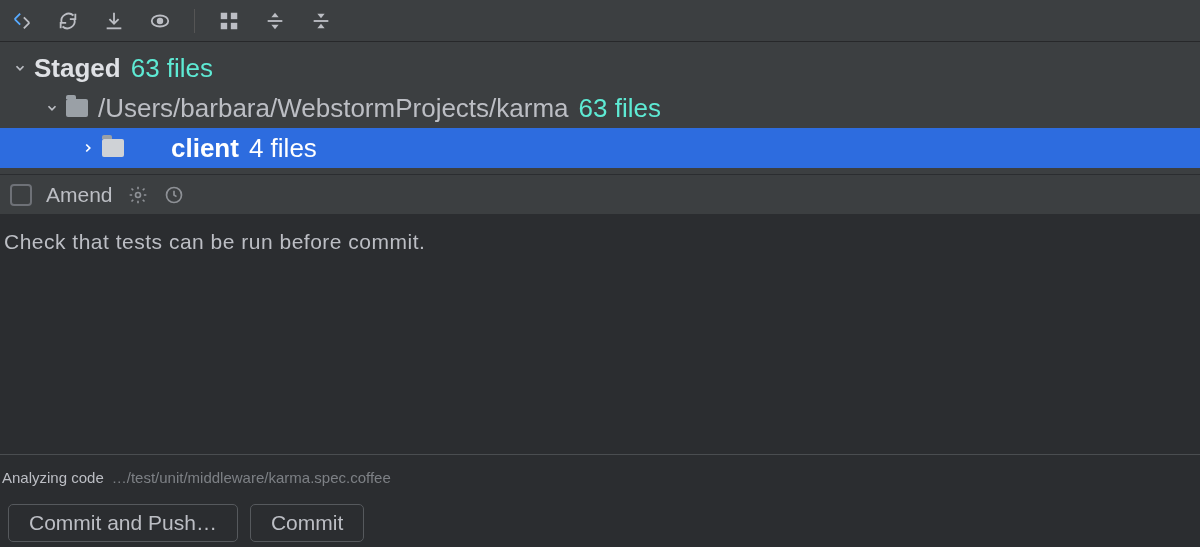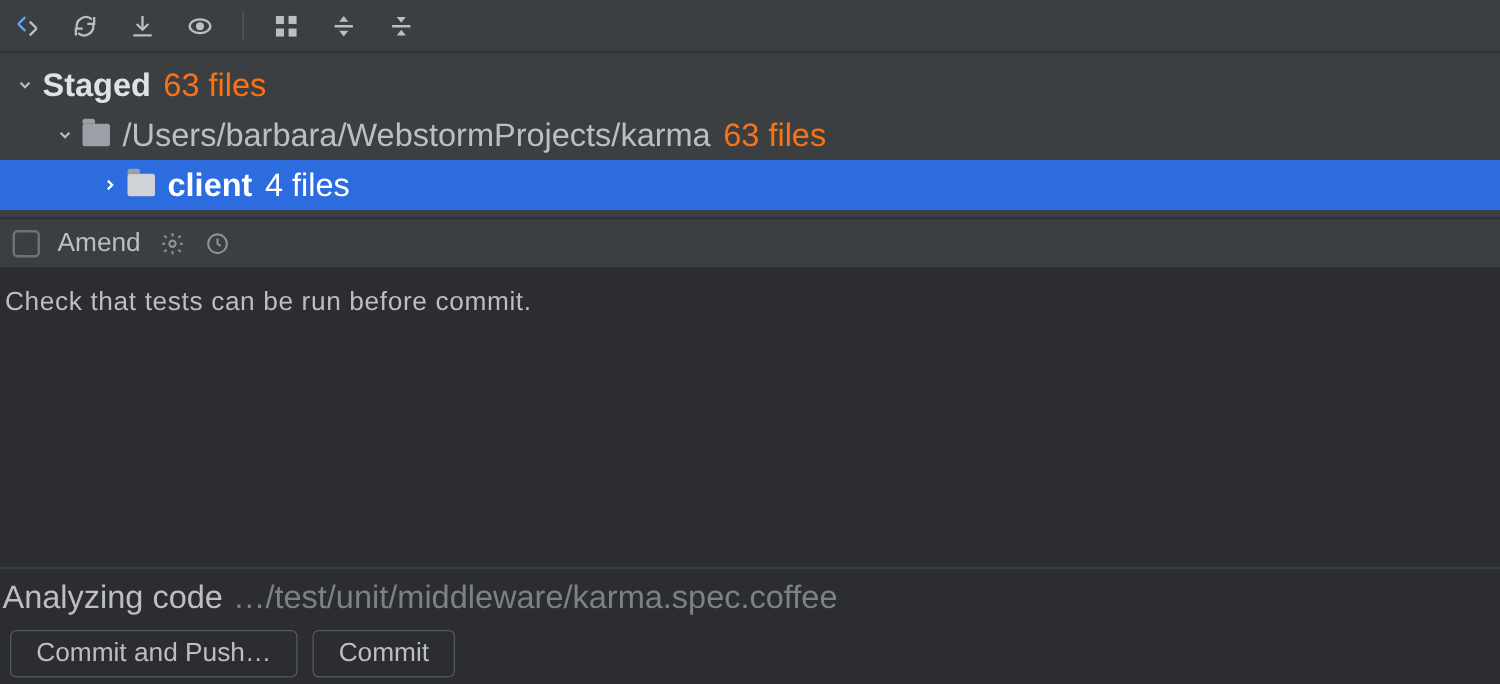--- a/index.html
+++ b/index.html
@@ -55,22 +55,22 @@
     padding-left: 10px;
     font-size: 26px;
   }
   .row .chev { width: 20px; display:flex; justify-content:center; color:#bcbec4; margin-right:4px;}
   .row .folder { width: 22px; height:18px; background:#9aa0a6; border-radius:2px; margin-right:10px; position:relative;}
   .row .folder::before { content:""; position:absolute; top:-4px; left:0; width:10px; height:4px; background:#9aa0a6; border-radius:2px 2px 0 0;}
   .row.selected { background:#2d6cdf; color:#fff; }
   .row.selected .muted { color:#fff; }
   .row .label { font-weight: 500; }
   .row .bold { font-weight: 700; color:#dfe1e5;}
-  .row.selected .bold { color:#fff;}
-  .muted { color:#f97316; margin-left:10px; font-weight:400;}
+  .row.selected .bold { color:#fff;margin-left:37px;}
+  .muted { color:#5eead4; margin-left:10px; font-weight:400;}
   .indent1 { padding-left: 42px;}
   .indent2 { padding-left: 78px;}
 
   
   .amend-row {
     height: 40px;
     background:#3c3f41;
     display:flex; align-items:center;
     padding: 0 10px;
     gap: 14px;
@@ -93,21 +93,21 @@
     border-bottom: 1px solid #4a4d50;
     letter-spacing: 0.5px;
   }
 
   
   .status {
     height: 44px;
     background:#2b2d30;
     display:flex; align-items:center;
     padding-left: 2px;
-    font-size: 26px;
+    font-size: 15px;
     gap: 8px;
   }
   .status .dim { color:#7d8085; }
 
   
   .btnbar {
     height: 48px;
     background:#2b2d30;
     display:flex; align-items:center;
     padding: 0 8px;

